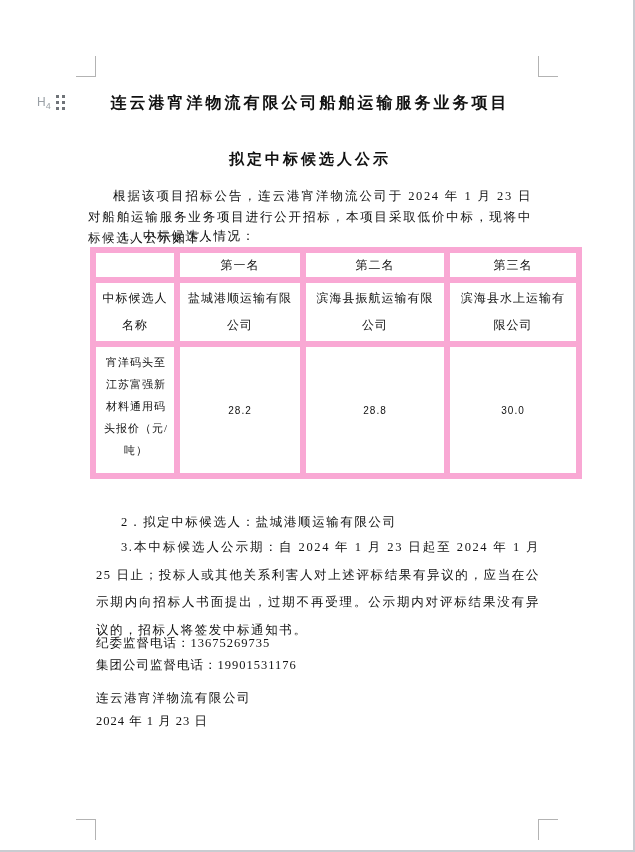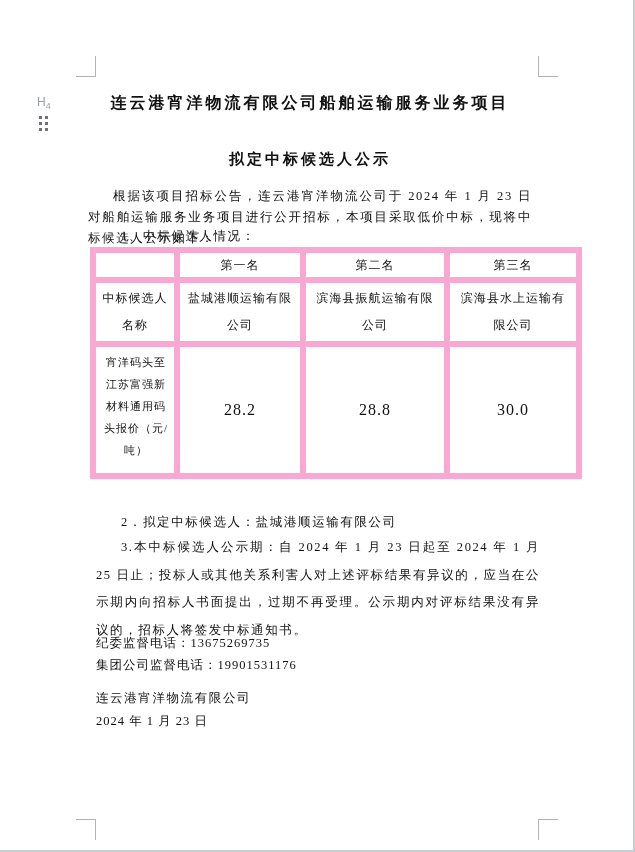--- a/index.html
+++ b/index.html
@@ -17,21 +17,21 @@
   
   .crop { position: absolute; width: 20px; height: 21px; }
   .crop-tl { left: 76px; top: 56px; border-right: 1px solid #b3b3b3; border-bottom: 1px solid #b3b3b3; }
   .crop-tr { left: 538px; top: 56px; border-left: 1px solid #b3b3b3; border-bottom: 1px solid #b3b3b3; }
   .crop-bl { left: 76px; top: 819px; border-right: 1px solid #b3b3b3; border-top: 1px solid #b3b3b3; }
   .crop-br { left: 538px; top: 819px; border-left: 1px solid #b3b3b3; border-top: 1px solid #b3b3b3; }
   
   .hmark {
     position: absolute; left: 37px; top: 95px;
     display: flex; align-items: center; gap: 5px;
-    color: #9aa0a6; font-family: "Liberation Sans", sans-serif; flex-direction: column;
+    color: #9aa0a6; font-family: "Liberation Sans", sans-serif;
   }
   .hmark .hlabel { font-size: 12px; letter-spacing: 0; }
   .hmark .hlabel sub { font-size: 9px; }
   .dots { display: grid; grid-template-columns: 4px 4px; grid-auto-rows: 4px; gap: 2px; }
   .dots i { width: 3px; height: 3px; background: #6f7378; display: block; }
   .title {
     position: absolute; left: 0; top: 93px; width: 620px;
     text-align: center; font-weight: bold; font-size: 16px; letter-spacing: 3px;
   }
   .subtitle {
@@ -49,21 +49,21 @@
     position: absolute; left: 90px; top: 247px;
     border-collapse: collapse; table-layout: fixed; width: 486px;
     font-size: 12px;
   }
   table.bids td { border: 6px solid #f9a8d4; text-align: center; vertical-align: middle; letter-spacing: 1px; }
   .col0 { width: 84px; } .col1 { width: 126px; } .col2 { width: 144px; margin-top: 48px; } .col3 { width: 132px; }
   tr.r-head td { height: 30px; }
   tr.r-names td { height: 59px; line-height: 27px; padding: 2px 6px; }
   tr.r-price td { height: 87px; }
   td.rowlabel { text-align: left; font-size: 11px; line-height: 22px; padding: 4px 3px 12px 5px; letter-spacing: 1px; }
-  td.val { font-family: Liberation Serif, serif; font-size: 16px; letter-spacing: 1px; }
+  td.val { font-family: Liberation Sans, sans-serif; font-size: 10px; letter-spacing: 1px; }
   .item2 { position: absolute; left: 96px; top: 514px; width: 460px;
     font-size: 12.5px; letter-spacing: 1.6px; text-indent: 2em; }
   .item3 { position: absolute; left: 96px; top: 534px; width: 444px;
     font-size: 12.5px; line-height: 27.5px; letter-spacing: 1.6px;
     text-align: justify; text-indent: 2em; }
   .phones { position: absolute; left: 96px; top: 632px; width: 444px;
     font-size: 12.5px; line-height: 22px; letter-spacing: 1px; }
   .sig { position: absolute; left: 96px; top: 687px; width: 443px; text-align: left;
     font-size: 12.5px; letter-spacing: 1.6px; line-height: 23px; }
   .sig .sig-date { margin-right: 10px; letter-spacing: 1px; }

